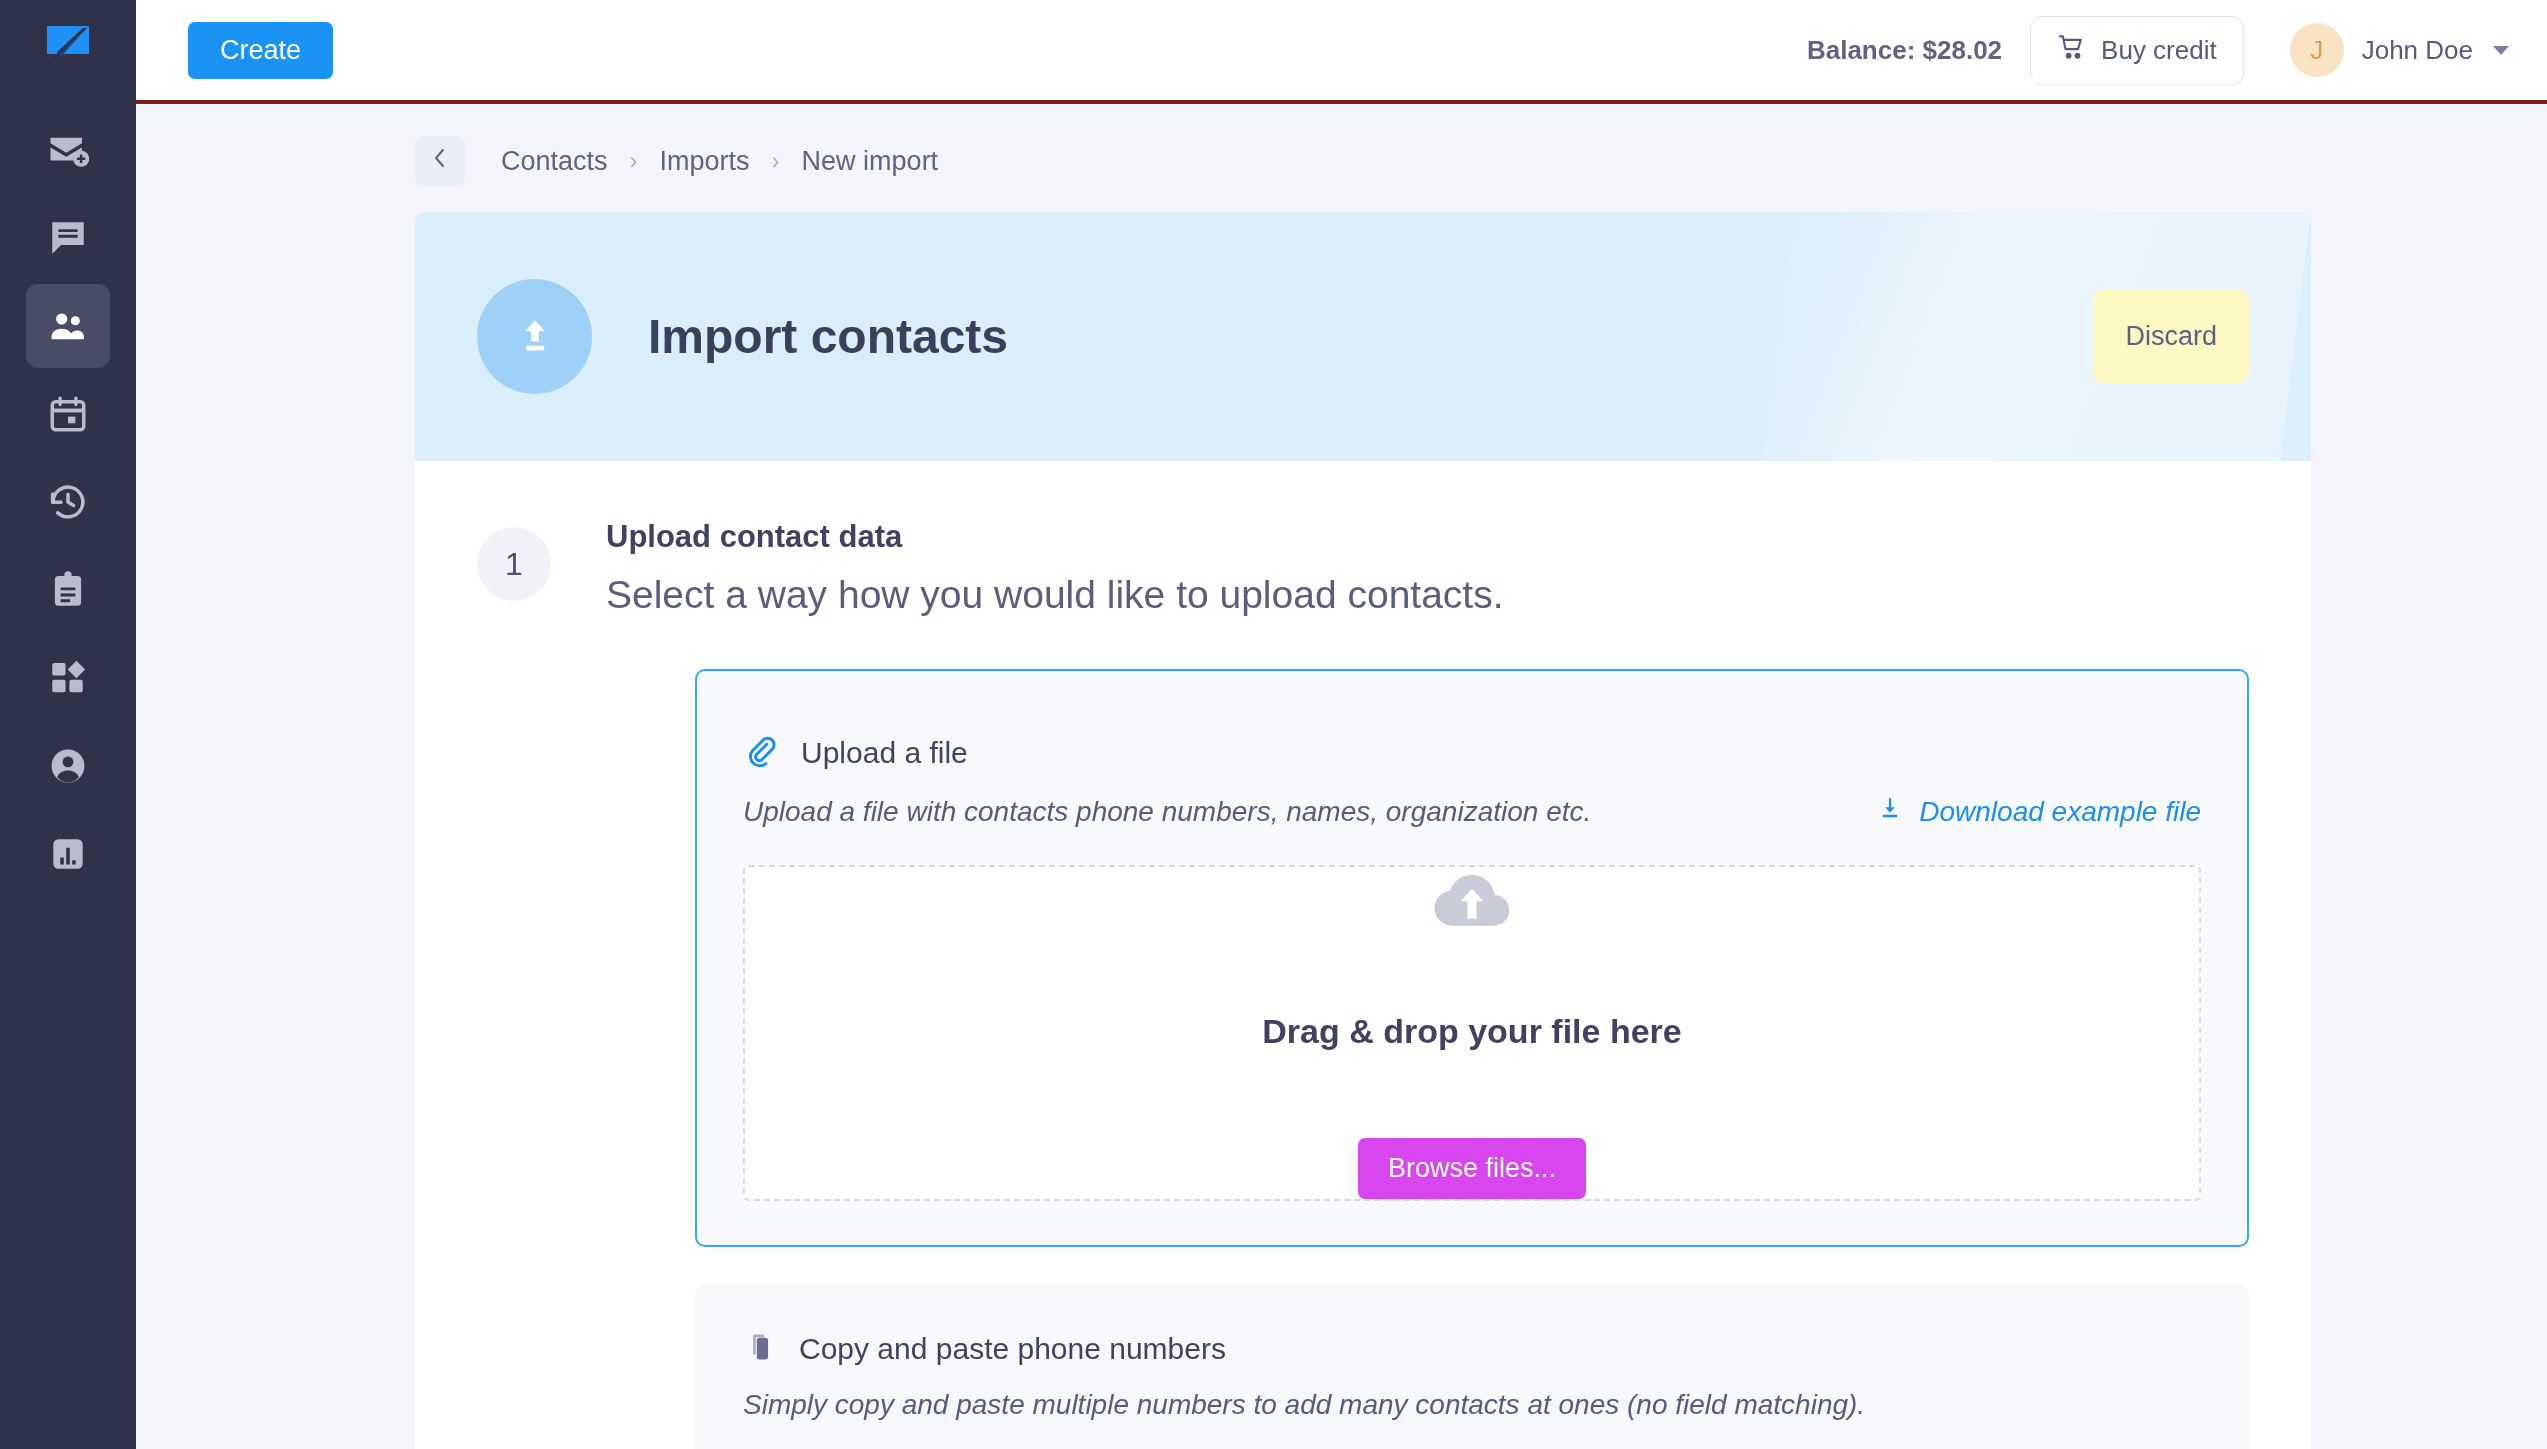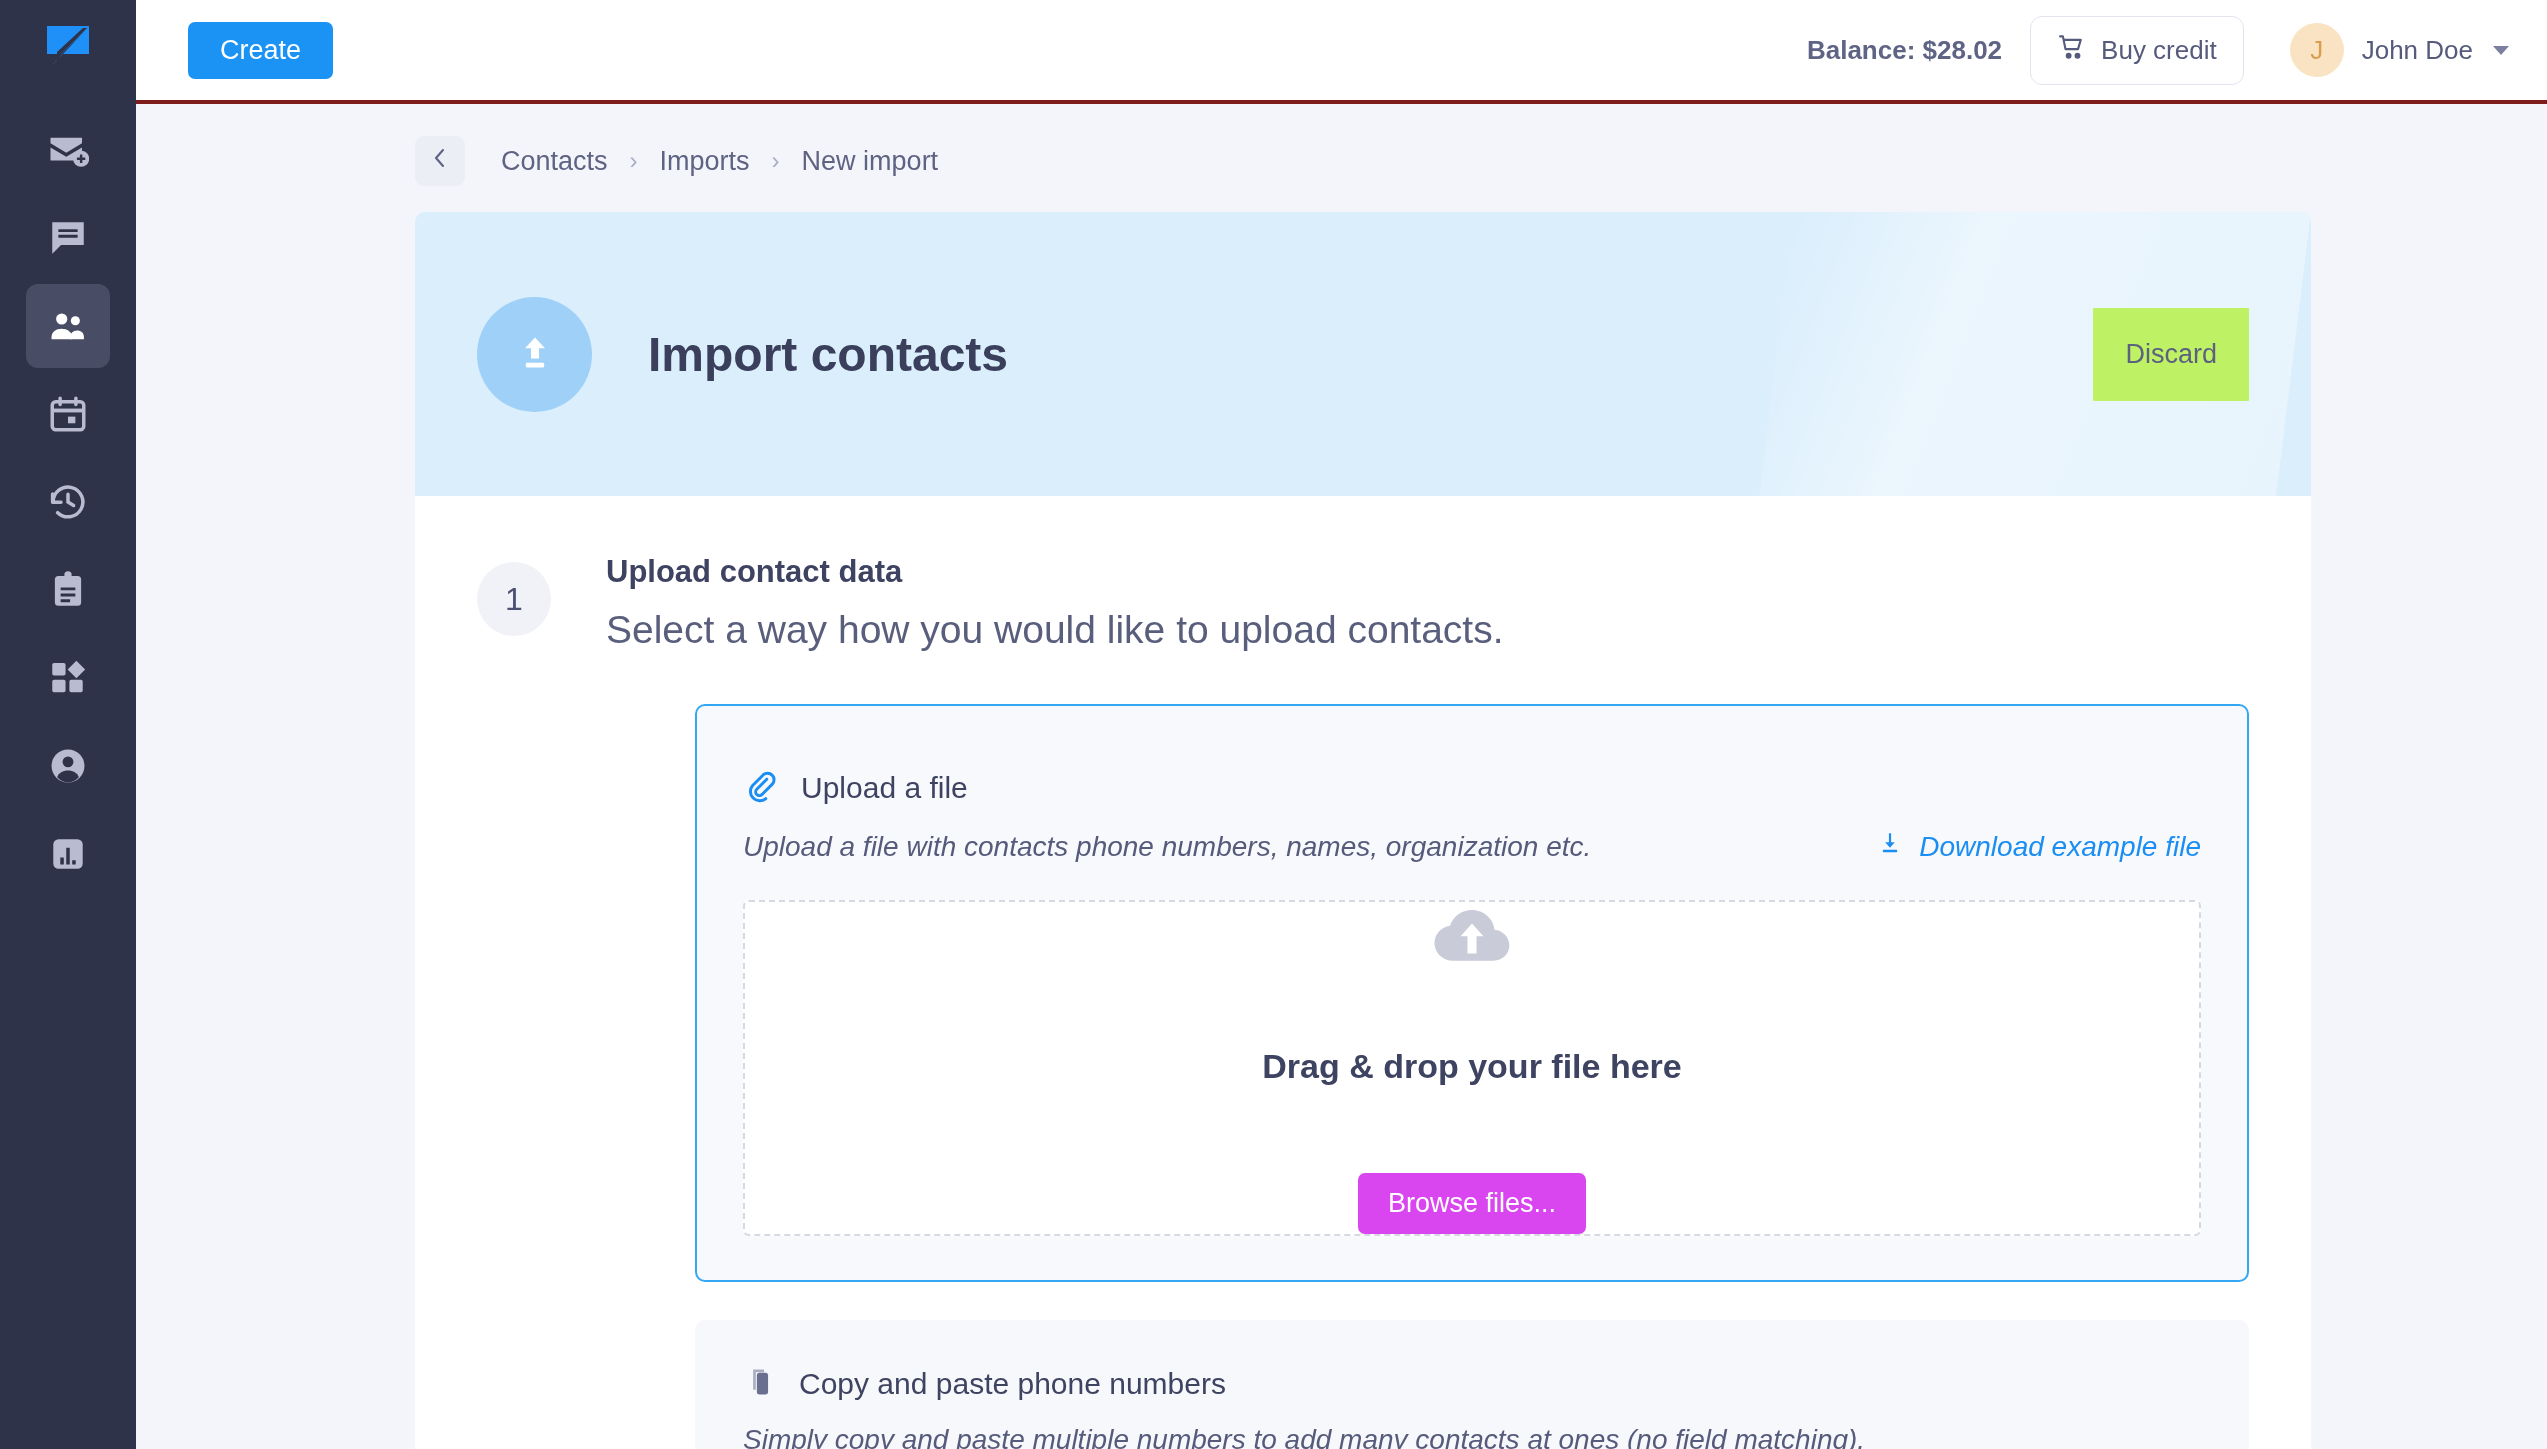--- a/index.html
+++ b/index.html
@@ -109,21 +109,21 @@
   .bc-link { color: #5e6383; cursor: pointer; padding: 0 12px; }
   .bc-sep { color: #a9aec6; font-size: 24px; padding: 0 4px; }
   .bc-current { color: #5e6383; padding: 0 12px; }
 
   
   .content-wrap { padding: 0 236px 0 279px; }
 
   
   .banner {
     position: relative;
-    height: 284px;
+    height: 249px;
     background: #daeefc;
     border-radius: 10px 10px 0 0;
     display: flex; align-items: center;
     padding: 0 62px 0 62px;
     overflow: hidden;
   }
   .banner::after {
     content: "";
     position: absolute; top: 0; right: 0;
     width: 517px; height: 100%;
@@ -138,22 +138,22 @@
     display: flex; align-items: center; justify-content: center;
     flex: 0 0 115px;
     position: relative; z-index: 2;
   }
   .banner-title {
     font-size: 48px; font-weight: bold; color: #3a3f5c;
     margin-left: 56px; position: relative; z-index: 2;
   }
   .banner-spacer { flex: 1; }
   .discard-btn {
-    background: #bef264; color: #5c6180;
-    border: none; border-radius: 1px;
+    background: #fef9c3; color: #5c6180;
+    border: none; border-radius: 9px;
     font-size: 27px; font-family: "Liberation Sans", sans-serif;
     padding: 33px 32px; cursor: pointer;
     position: relative; z-index: 2; line-height: 1;
   }
 
   
   .panel {
     background: #ffffff;
     border-radius: 0 0 10px 10px;
     padding: 58px 62px 0 62px;

